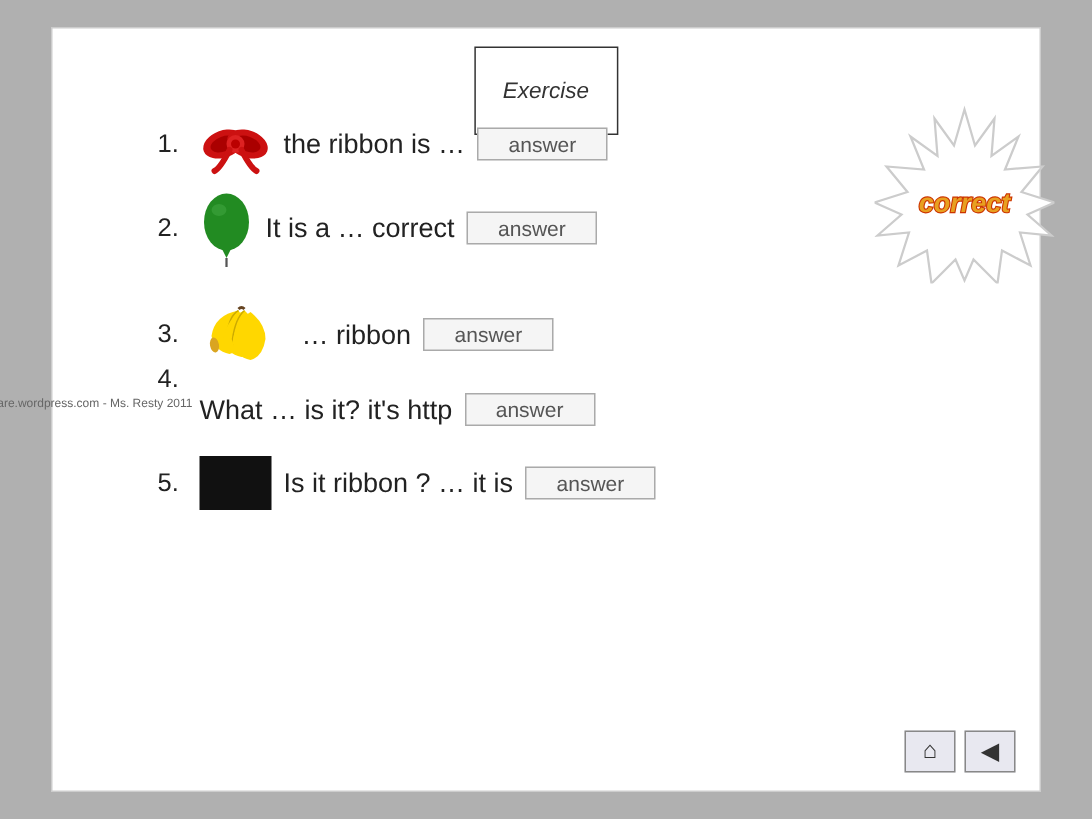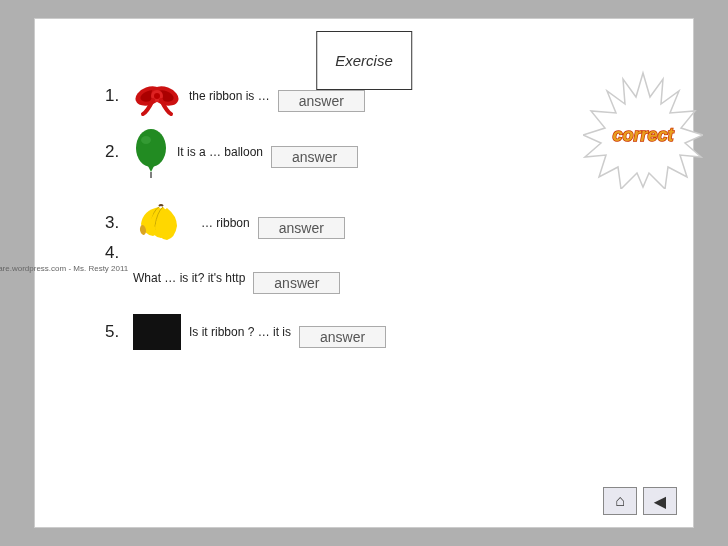--- a/index.html
+++ b/index.html
@@ -52,35 +52,34 @@
       font-size: 17px;
       color: #222;
     }
     .q-image {
       margin-right: 8px;
       display: flex;
       align-items: center;
       justify-content: center;
     }
     .q-text {
-      font-size: 12px;
+      font-size: 18px;
       color: #222;
       margin-right: 8px;
     }
     .answer-btn {
       display: inline-block;
       border: 1.5px solid #aaa;
       padding: 2px 20px;
       font-size: 14px;
       color: #555;
       cursor: pointer;
       background: #f5f5f5;
       min-width: 60px;
       text-align: center;
-      margin-top: 10px;
     }
     
     .black-rect {
       width: 48px;
       height: 36px;
       background: #111;
     }
     
     .starburst-container {
       position: absolute;
@@ -181,21 +180,21 @@
       <span class="q-number">2.</span>
       <span class="q-image">
 
         <svg width="36" height="52" viewBox="0 0 36 52">
           <ellipse cx="18" cy="22" rx="15" ry="19" fill="#228B22"></ellipse>
           <ellipse cx="13" cy="14" rx="5" ry="4" fill="#44aa44" opacity="0.5"></ellipse>
           <polygon points="15,40 21,40 18,46" fill="#228B22"></polygon>
           <line x1="18" y1="46" x2="18" y2="52" stroke="#555" stroke-width="1.5"></line>
         </svg>
       </span>
-      <span class="q-text">  It is a … balloon</span>
+      <span class="q-text">  It is a … correct</span>
       <span class="answer-btn">answer</span>
     </div>
 
     <div class="question-row row3">
       <span class="q-number">3.</span>
       <span class="q-image">
 
         <svg width="60" height="42" viewBox="0 0 60 42">
 
           <path d="M30,4 Q28,2 26,4" stroke="#654321" stroke-width="2" fill="none"></path>

